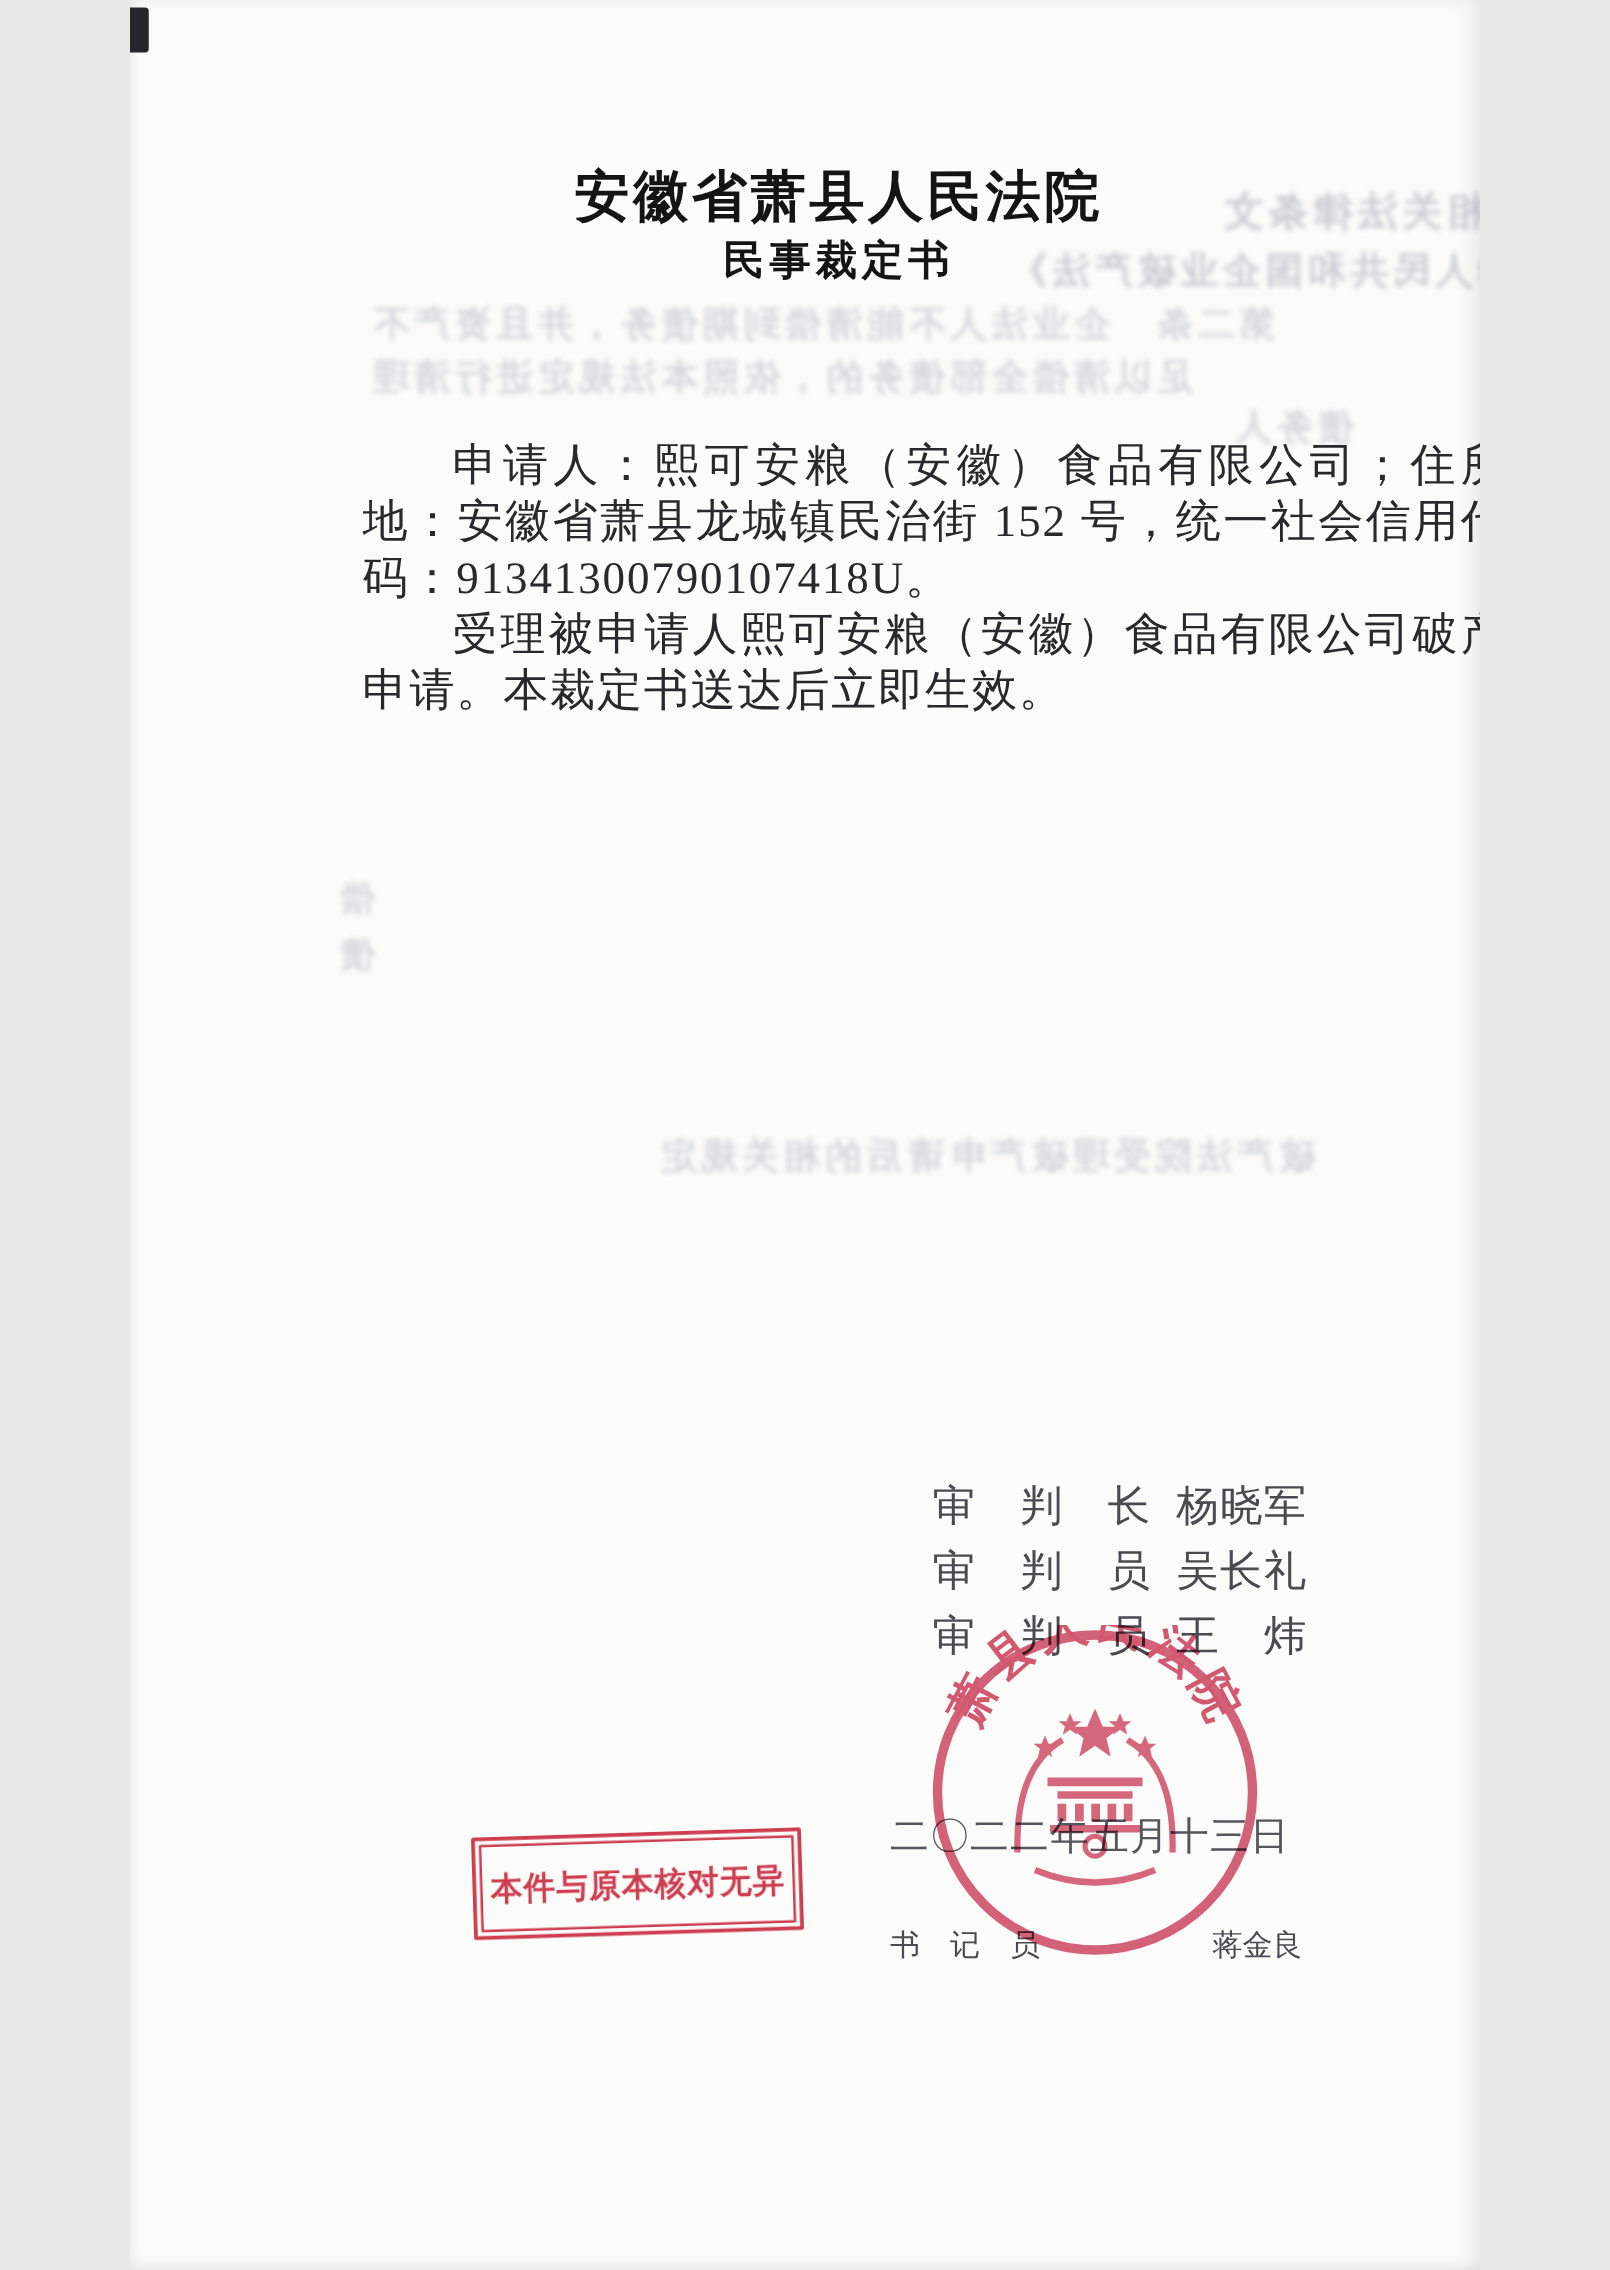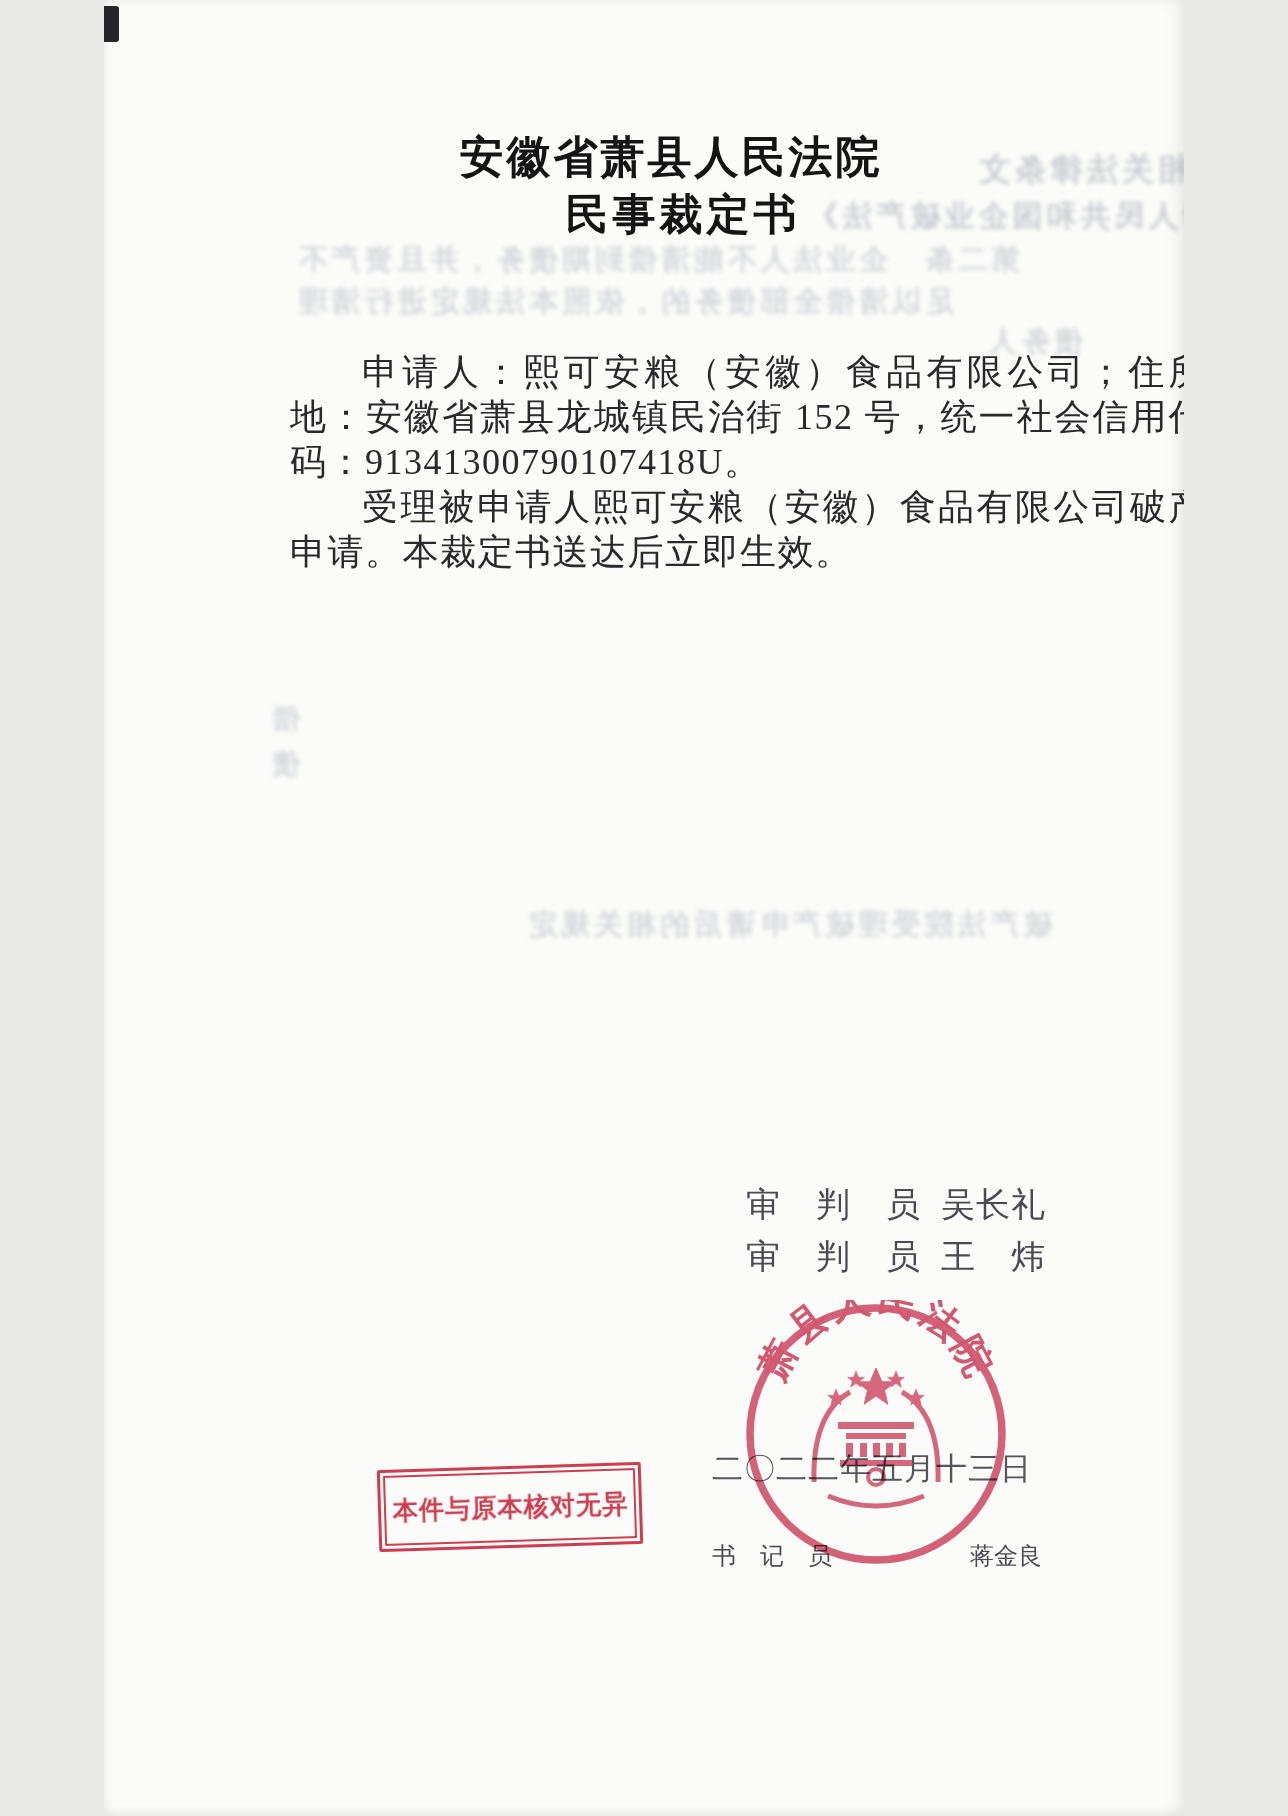--- a/index.html
+++ b/index.html
@@ -16,24 +16,24 @@
     position:absolute;left:0;top:6px;width:15px;height:36px;
     background:#26262a;border-radius:0 3px 3px 0;
   }
   .court-name{
     position:absolute;top:128px;left:0;width:1134px;
     text-align:center;
     font-family:"Liberation Sans","DejaVu Sans",sans-serif;
     font-weight:800;font-size:44px;letter-spacing:3px;color:#141414;
   }
   .doc-type{
-    position:absolute;top:186px;left:12px;width:1134px;
+    position:absolute;top:186px;left:0;width:1134px;
     text-align:center;
     font-family:"Liberation Sans","DejaVu Sans",sans-serif;
-    font-weight:800;font-size:43px;letter-spacing:4px;color:#141414;
+    font-weight:800;font-size:33px;letter-spacing:4px;color:#141414;
   }
   .case-number{
     position:absolute;top:288px;left:600px;width:500px;
     text-align:right;font-size:33px;letter-spacing:2px;color:#2e2e30;
   }
   .body-text{
     position:absolute;top:350px;left:186px;width:916px;
     font-size:36px;line-height:45px;letter-spacing:1.5px;
     text-align:justify;color:#29292b;
   }
@@ -103,20 +103,24 @@
   <div class="court-name">安徽省萧县人民法院</div>
   <div class="doc-type">民事裁定书</div>
 
   <div class="body-text">
     <p>申请人：熙可安粮（安徽）食品有限公司；住所地：安徽省萧县龙城镇民治街 152 号，统一社会信用代码：91341300790107418U。</p>
     <p>受理被申请人熙可安粮（安徽）食品有限公司破产申请。本裁定书送达后立即生效。</p>
   </div>
 
   <div class="judges">
     <div class="judge-row">
+      <span>审　判　长</span>
+      <span>杨晓军</span>
+    </div>
+    <div class="judge-row">
       <span>审　判　员</span>
       <span>吴长礼</span>
     </div>
     <div class="judge-row">
       <span>审　判　员</span>
       <span>王　炜</span>
     </div>
   </div>
 
   <div class="ruling-date">二〇二二年五月十三日</div>

